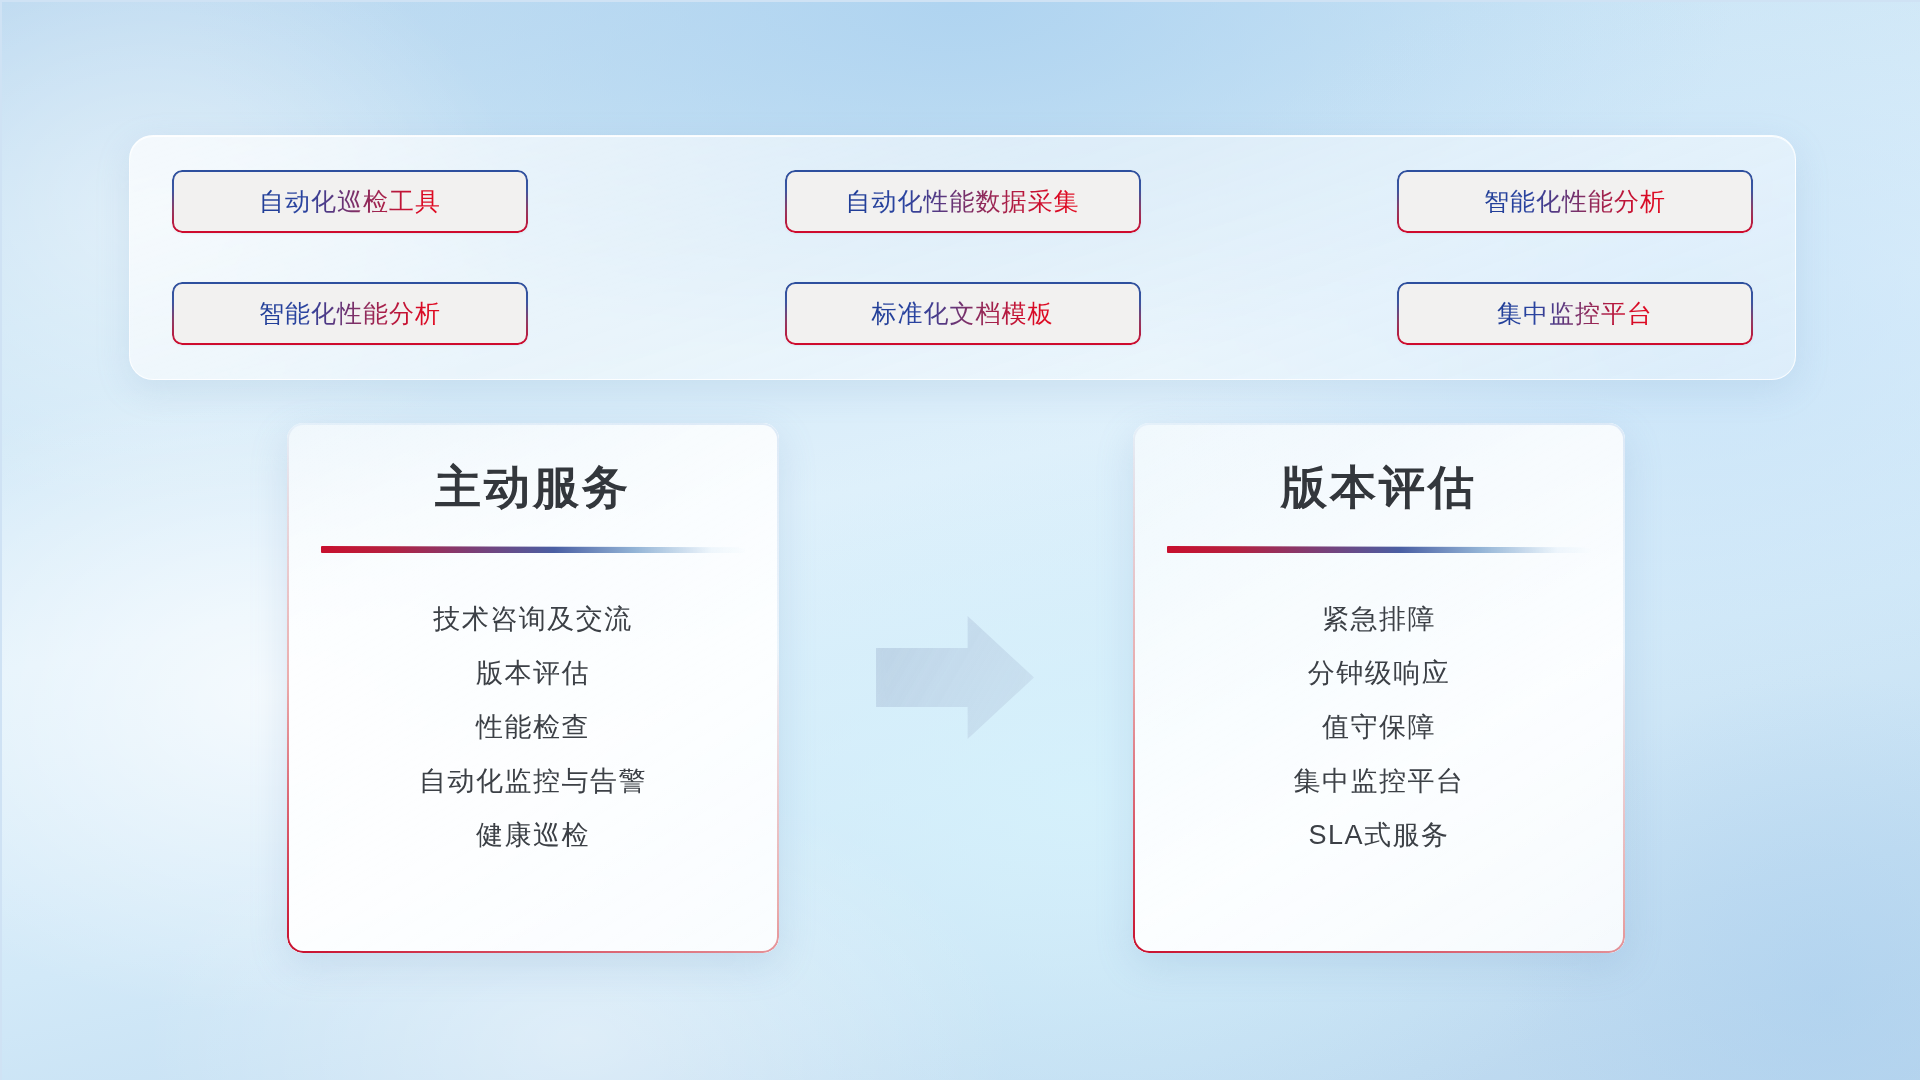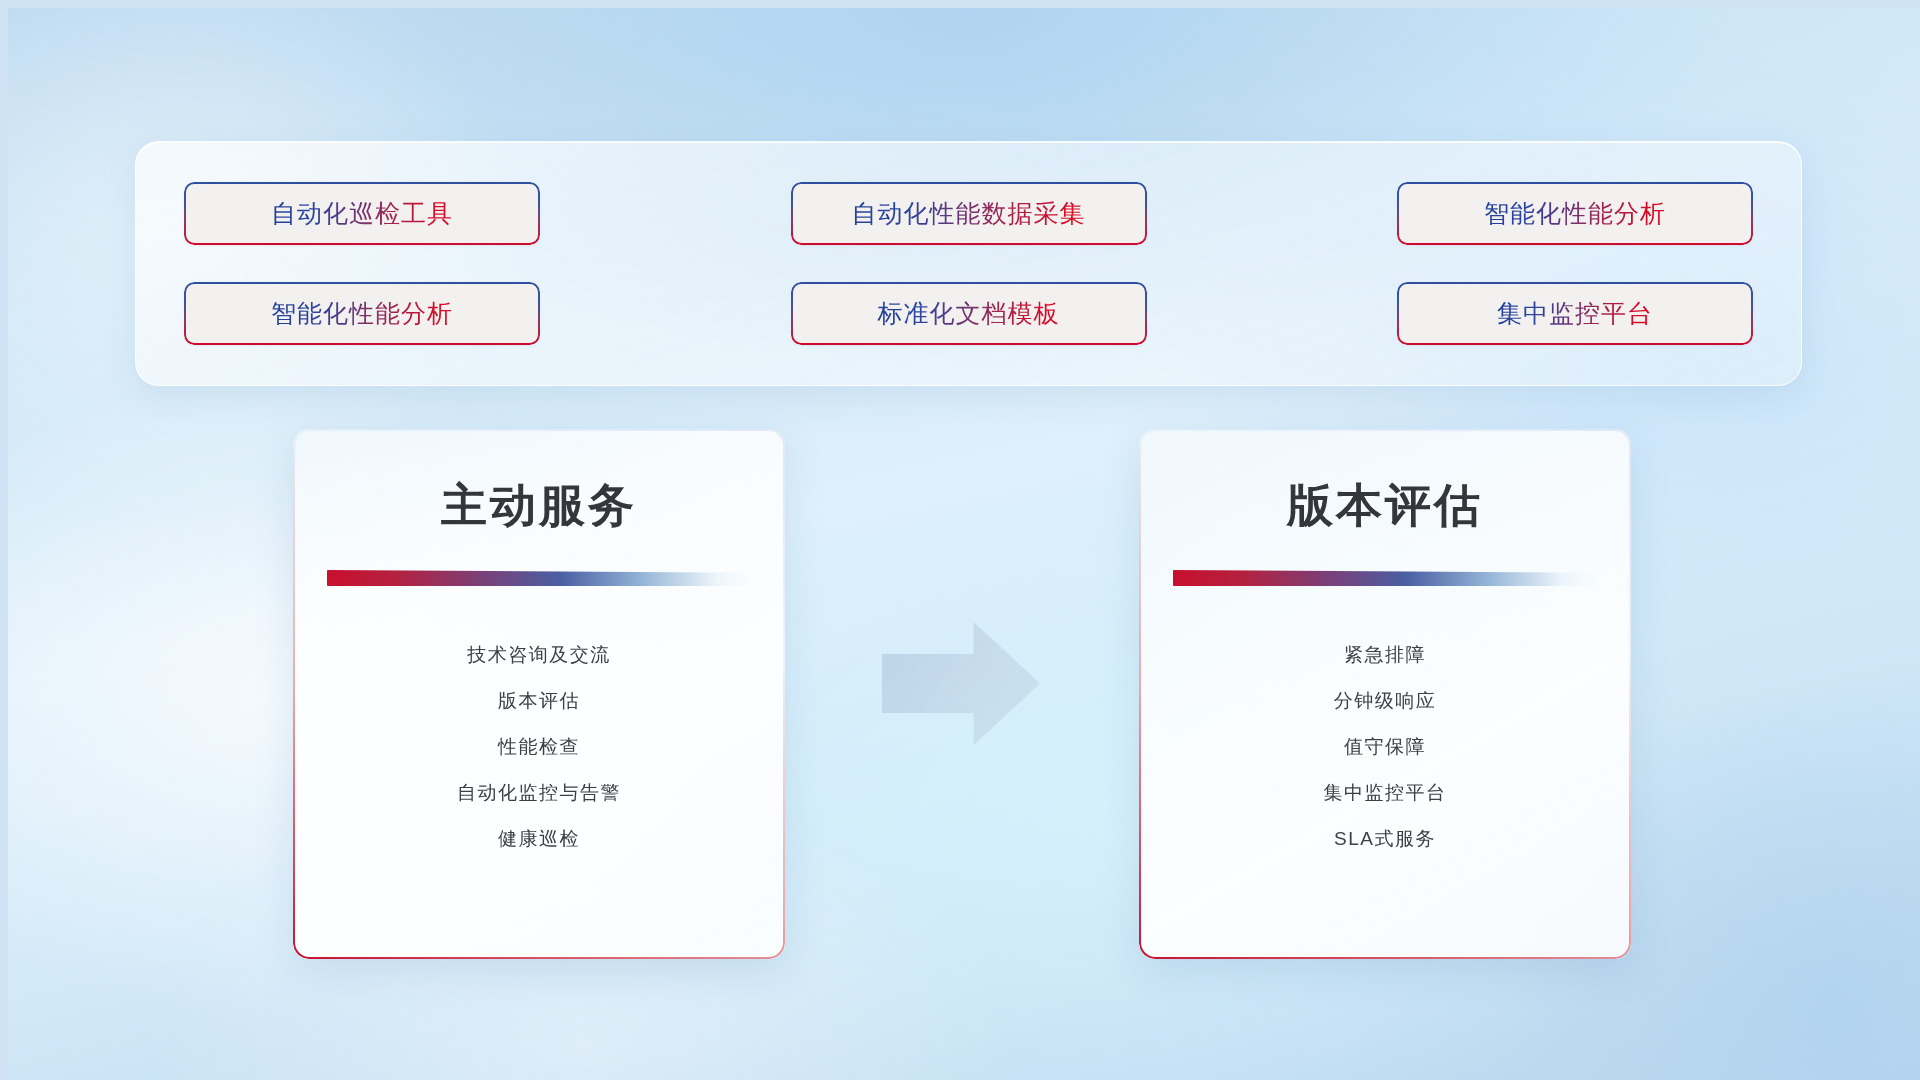--- a/index.html
+++ b/index.html
@@ -1,15 +1,15 @@
 <!DOCTYPE html>
 <html><head>
 <meta charset="utf-8">
 <style>
-  * { margin:0; padding:8px; box-sizing:border-box; }
+  * { margin:0; padding:2px; box-sizing:border-box; }
   html, body { width:1920px; height:1080px; overflow:hidden; }
   body {
     font-family: "Liberation Sans", "DejaVu Sans", sans-serif;
     background:#cfe2f4;
     position:relative;
   }
 
   
   #bg {
     position:absolute; inset:0;
@@ -110,21 +110,21 @@
   .card-divider {
     margin:25px auto 0;
     width:424px; height:7px;
     border-radius:1px;
     background:linear-gradient(90deg, #c8102e 0%, #b5203f 16%, #7b3f77 36%, #4a5fa3 55%, #93b4d6 74%, rgba(215,232,246,0.35) 92%, rgba(230,242,250,0.05) 100%);
     clip-path:polygon(0 0, 100% 18%, 100% 100%, 0 100%);
   }
   .card-list { margin-top:38px; }
   .card-item {
     text-align:center;
-    font-size:19px;
+    font-size:27px;
     color:#3c4046;
     letter-spacing:1.5px;
     line-height:1;
     padding:13px 0 14px;
   }
 
   
   #flow-arrow {
     position:absolute; left:874px; top:614px; width:158px; height:123px;
     background:linear-gradient(120deg, rgba(175,196,219,0.55) 0%, rgba(186,205,226,0.45) 45%, rgba(196,214,232,0.38) 100%);

